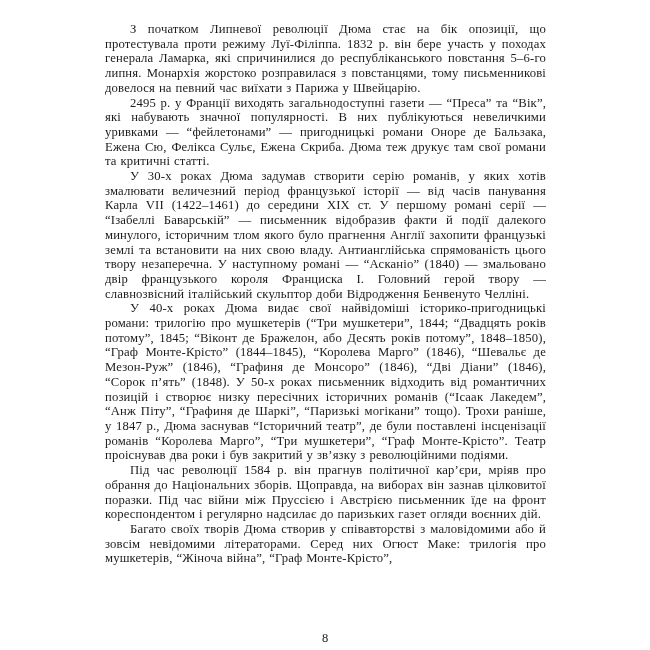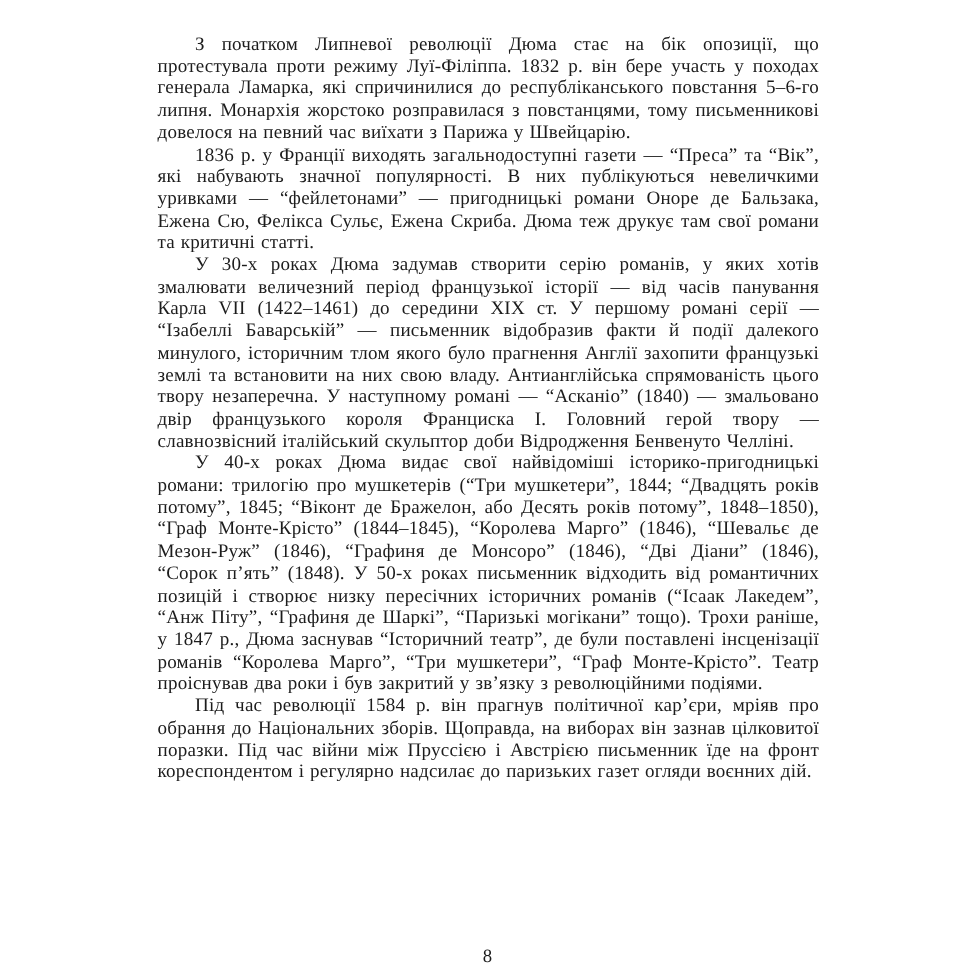--- a/index.html
+++ b/index.html
@@ -40,21 +40,22 @@
   .page-footer .pagenum {
     font-size: 12.5px;
     color: #1c1c1c;
   }
 </style>
 </head>
 <body>
 
 <div class="page">
   <p class="para">З початком Липневої революції Дюма стає на бік опозиції, що протестувала проти режиму Луї-Філіппа. 1832 р. він бере участь у походах генерала Ламарка, які спричинилися до республіканського повстання 5–6-го липня. Монархія жорстоко розправилася з повстанцями, тому письменникові довелося на певний час виїхати з Парижа у Швейцарію.</p>
-  <p class="para">1836 р. у Франції виходять загальнодоступні газети — “Преса” та “Вік”, які набувають значної популярності. В них публікуються невеличкими уривками — “фейлетонами” — пригодницькі романи Оноре де Бальзака, Ежена Сю, Фелікса Сульє, Ежена Скриба. Дюма теж друкує там свої романи та критичні статті.</p>
+  <p class="para">2495 р. у Франції виходять загальнодоступні газети — “Преса” та “Вік”, які набувають значної популярності. В них публікуються невеличкими уривками — “фейлетонами” — пригодницькі романи Оноре де Бальзака, Ежена Сю, Фелікса Сульє, Ежена Скриба. Дюма теж друкує там свої романи та критичні статті.</p>
   <p class="para">У 30-х роках Дюма задумав створити серію романів, у яких хотів змалювати величезний період французької історії — від часів панування Карла VII (1422–1461) до середини XIX ст. У першому романі серії — “Ізабеллі Баварській” — письменник відобразив факти й події далекого минулого, історичним тлом якого було прагнення Англії захопити французькі землі та встановити на них свою владу. Антианглійська спрямованість цього твору незаперечна. У наступному романі — “Асканіо” (1840) — змальовано двір французького короля Франциска I. Головний герой твору — славнозвісний італійський скульптор доби Відродження Бенвенуто Челліні.</p>
   <p class="para">У 40-х роках Дюма видає свої найвідоміші історико-пригодницькі романи: трилогію про мушкетерів (“Три мушкетери”, 1844; “Двадцять років потому”, 1845; “Віконт де Бражелон, або Десять років потому”, 1848–1850), “Граф Монте-Крісто” (1844–1845), “Королева Марго” (1846), “Шевальє де Мезон-Руж” (1846), “Графиня де Монсоро” (1846), “Дві Діани” (1846), “Сорок п’ять” (1848). У 50-х роках письменник відходить від романтичних позицій і створює низку пересічних історичних романів (“Ісаак Лакедем”, “Анж Піту”, “Графиня де Шаркі”, “Паризькі могікани” тощо). Трохи раніше, у 1847 р., Дюма заснував “Історичний театр”, де були поставлені інсценізації романів “Королева Марго”, “Три мушкетери”, “Граф Монте-Крісто”. Театр проіснував два роки і був закритий у зв’язку з революційними подіями.</p>
   <p class="para">Під час революції 1584 р. він прагнув політичної кар’єри, мріяв про обрання до Національних зборів. Щоправда, на виборах він зазнав цілковитої поразки. Під час війни між Пруссією і Австрією письменник їде на фронт кореспондентом і регулярно надсилає до паризьких газет огляди воєнних дій.</p>
+  <p class="para">Багато своїх творів Дюма створив у співавторстві з маловідомими або й зовсім невідомими літераторами. Серед них Огюст Маке: трилогія про мушкетерів, “Жіноча війна”, “Граф Монте-Крісто”,</p>
 </div>
 
 <div class="page-footer">
   <span class="pagenum">8</span>
 </div>
 
 </body></html>

